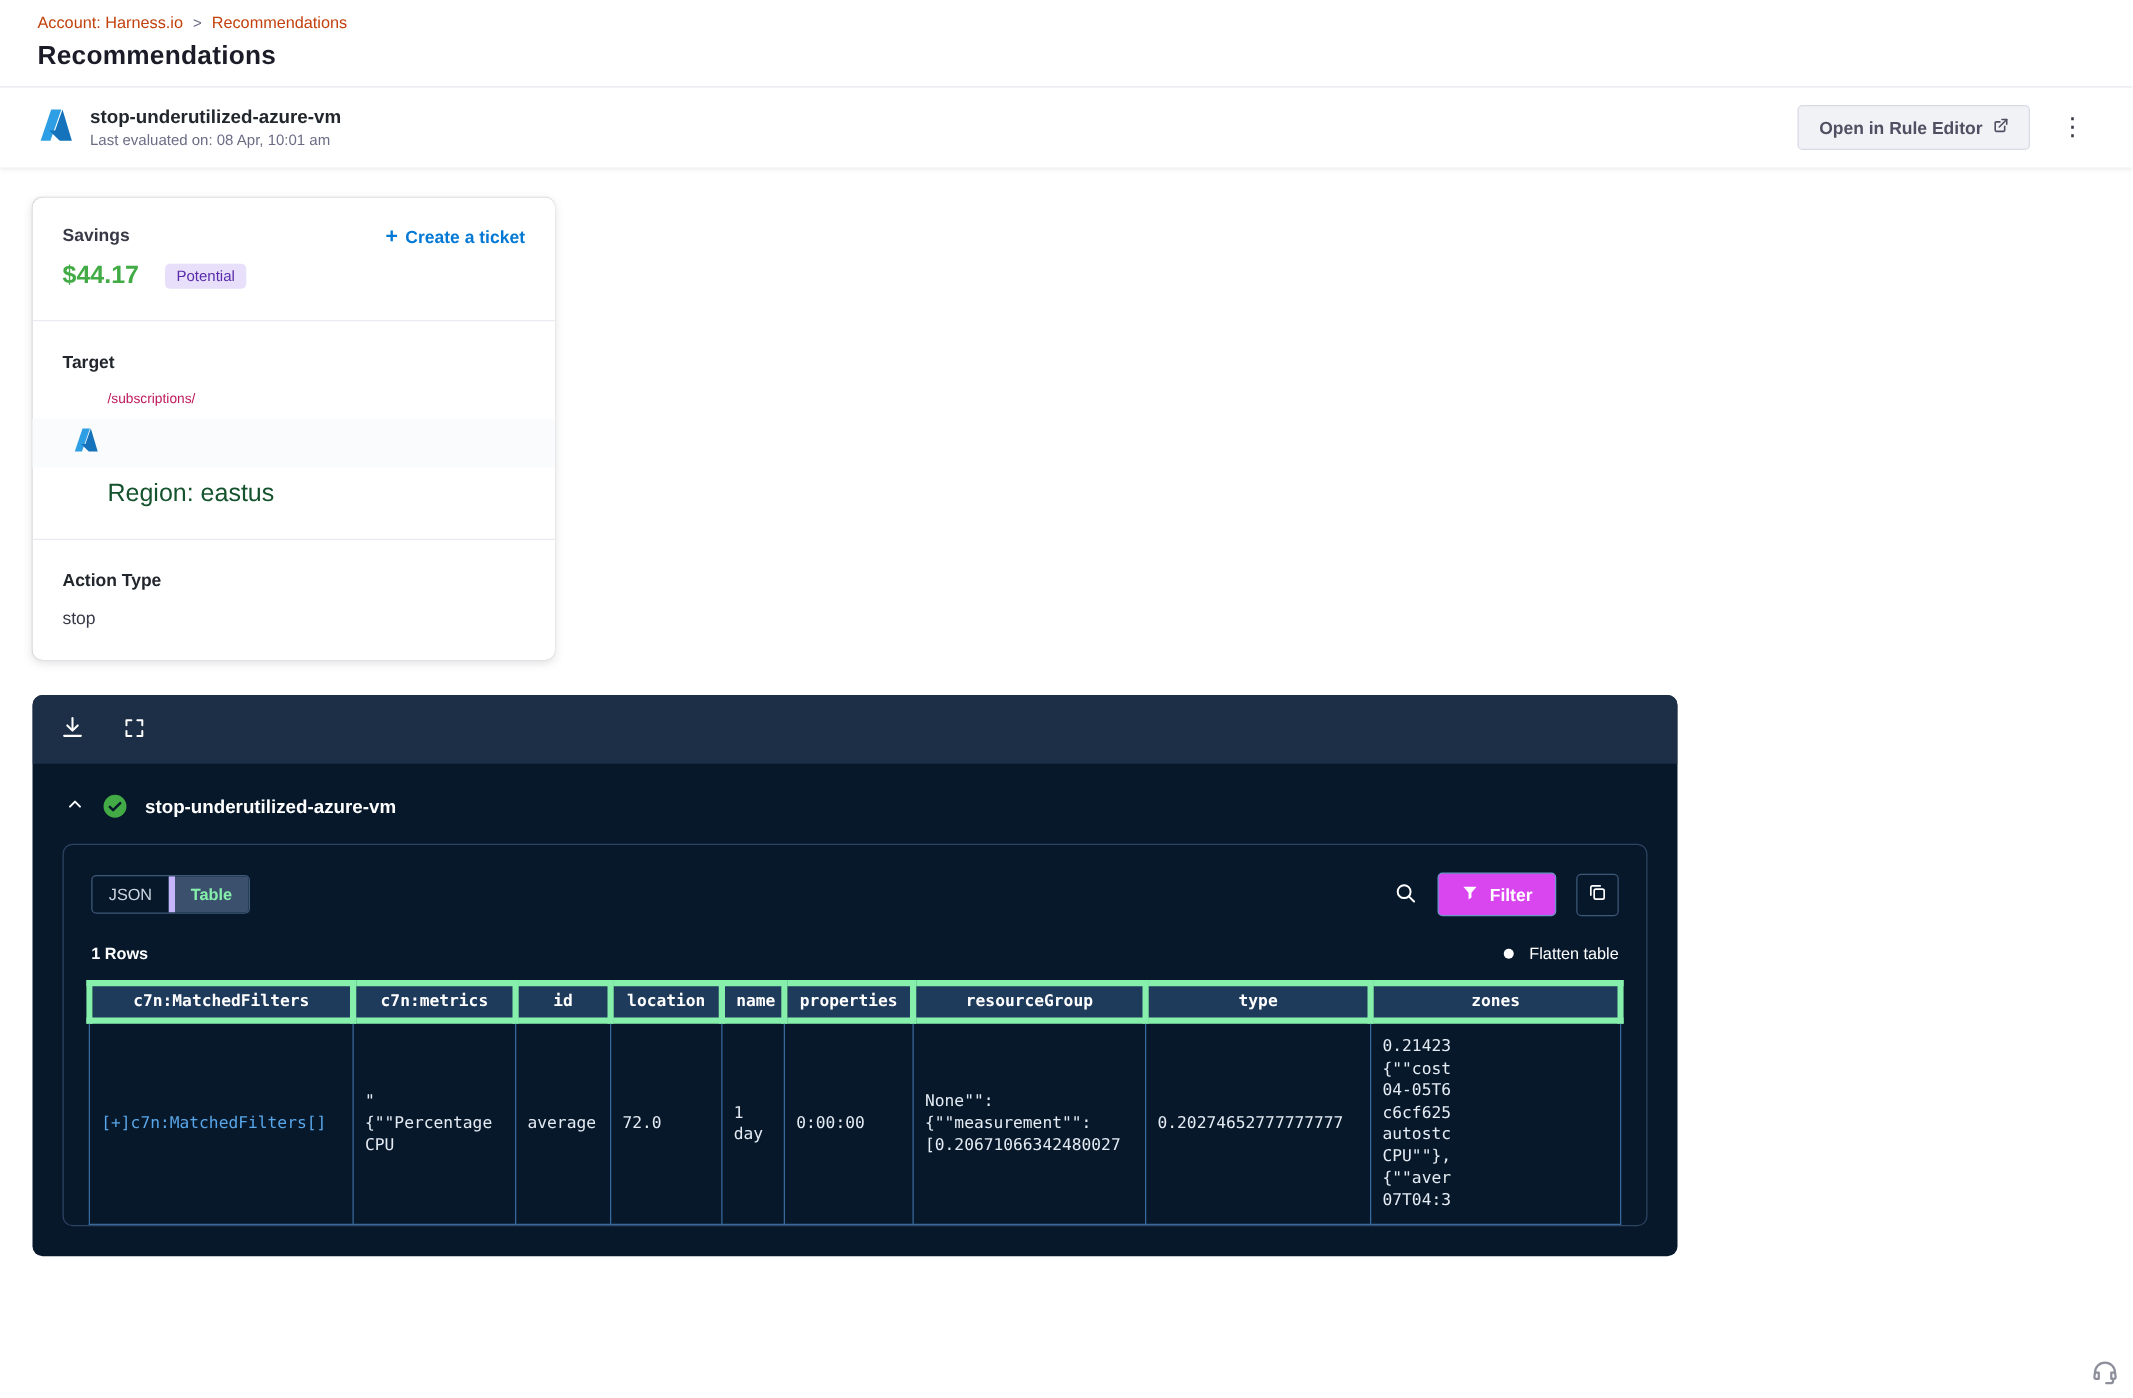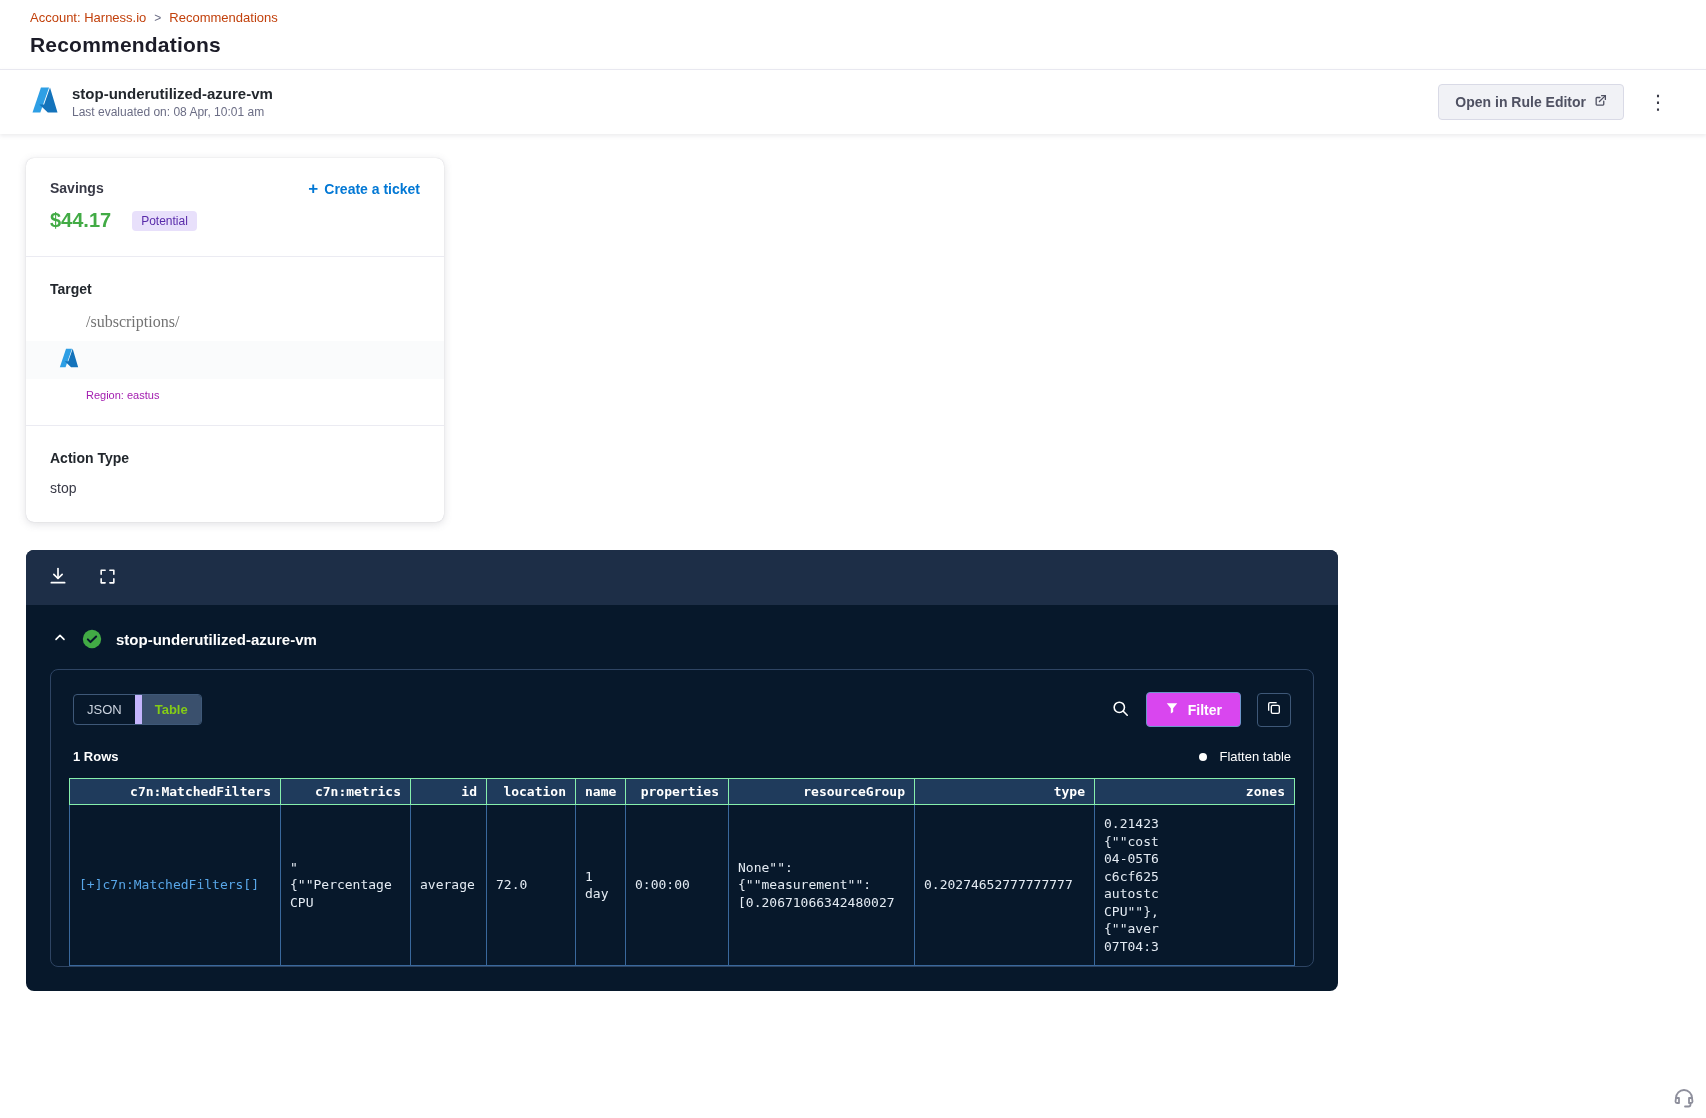--- a/index.html
+++ b/index.html
@@ -52,23 +52,23 @@
   .create-ticket { display: flex; gap: 6px; align-items: center; color: #0278d5; font-size: 14px; font-weight: 700; text-decoration: none; cursor: pointer; }
   .plus-glyph { font-size: 17px; font-weight: 700; line-height: 1; }
   .amount-row { display: flex; align-items: center; gap: 10px; margin-top: 12px; }
   .amount { color: #42ab45; font-size: 20px; font-weight: 700; }
   .badge {
     background: #e8e0fb; color: #592baa; font-size: 12px;
     padding: 3px 9px; border-radius: 4px; margin-left: 11px;
   }
   .card-divider { border: none; border-top: 1px solid #ebebf2; margin: 24px -24px; }
   .block-label { font-size: 14px; font-weight: 700; color: #22272d; }
-  .target-path { font-size: 16px; color: #737373; margin: 16px 0 0 36px; font-family: Liberation Serif, serif; }
+  .target-path { font-size: 11px; color: #be185d; margin: 16px 0 0 36px; }
   .target-icon-row { background: #fafbfc; margin: 10px -24px 0 -24px; padding: 6px 24px 6px 32px; }
-  .target-region { font-size: 11px; color: #a21caf; margin: 10px 0 0 36px; }
+  .target-region { font-size: 20px; color: #14532d; margin: 10px 0 0 36px; }
   .action-value { font-size: 14px; color: #383946; margin-top: 14px; }
 
   
   .dark-panel {
     flex: 1; background: #07182b; border-radius: 8px; overflow: hidden;
     height: 948px; display: flex; flex-direction: column;
   }
   .panel-toolbar { background: #1d2e47; padding: 16px 22px; display: flex; align-items: center; gap: 30px; flex: none; }
   .icon-btn { background: none; border: none; cursor: pointer; display: inline-flex; align-items: center; justify-content: center; padding: 0; }
   .panel-body { flex: 1; display: flex; flex-direction: column; padding: 16px 24px 24px 24px; min-height: 0; }
@@ -81,21 +81,21 @@
   .tab {
     display: inline-block; color: #ffffff; font-size: 15px; font-weight: 600;
     padding: 0 6px 13px 2px; border-bottom: 2px solid #0278d5; cursor: pointer;
   }
   .controls-row { display: flex; justify-content: space-between; align-items: center; margin: 22px 22px 0 22px; }
   .segmented { display: inline-flex; border: 1px solid #3e5878; border-radius: 4px; overflow: hidden; }
   .segmented button {
     background: transparent; border: none; color: #cdd5e0; font-family: inherit;
     font-size: 13px; padding: 7px 13px; cursor: pointer;
   }
-  .segmented button.active { background: #3a506d; color: #84cc16; border-left: 7px solid #c4b5fd; font-weight: 600; }
+  .segmented button.active { background: #3a506d; color: #86efac; border-left: 5px solid #c4b5fd; font-weight: 600; }
   .right-controls { display: flex; align-items: center; gap: 16px; }
   .filter-btn {
     display: flex; align-items: center; gap: 9px;
     background: #d946ef; border: 1px solid #6c96c8; border-radius: 4px;
     color: #fff; font-family: inherit; font-size: 14px; font-weight: 600;
     padding: 8px 18px; cursor: pointer;
   }
   .copy-btn { width: 34px; height: 34px; border: 1px solid #3e5878; border-radius: 4px; background: transparent; cursor: pointer; display: inline-flex; align-items: center; justify-content: center; }
 
   .rows-row { display: flex; justify-content: space-between; align-items: center; margin: 22px 22px 12px 22px; }
@@ -103,22 +103,22 @@
   .flatten { display: flex; align-items: center; gap: 12px; color: #ffffff; font-size: 13px; cursor: pointer; }
   .flatten-dot { width: 8px; height: 8px; border-radius: 50%; background: #ffffff; }
 
   
   .table-clip { margin: 2px 18px 0 18px; overflow: hidden; }
   table.res-table {
     border-collapse: collapse; table-layout: fixed; width: 1225px;
     font-family: "DejaVu Sans Mono", monospace; font-size: 13px; color: #e4ebf3;
   }
   .res-table th {
-    background: #1f3b5c; border: 1px solid #86efac; color: #ffffff;
-    font-weight: 700; text-align: right; padding: 5px 9px; height: 26px;
+    background: #1f3b5c; border: 5px solid #86efac; color: #ffffff;
+    font-weight: 700; text-align: center; padding: 5px 9px; height: 26px;
     white-space: nowrap; overflow: hidden;
   }
   .res-table td {
     border: 1px solid #39689c; padding: 10px 9px; height: 154px;
     vertical-align: middle; white-space: pre-line; overflow: hidden;
     line-height: 1.35;
   }
   .cell-link { color: #58a6e8; cursor: pointer; }
 
   

